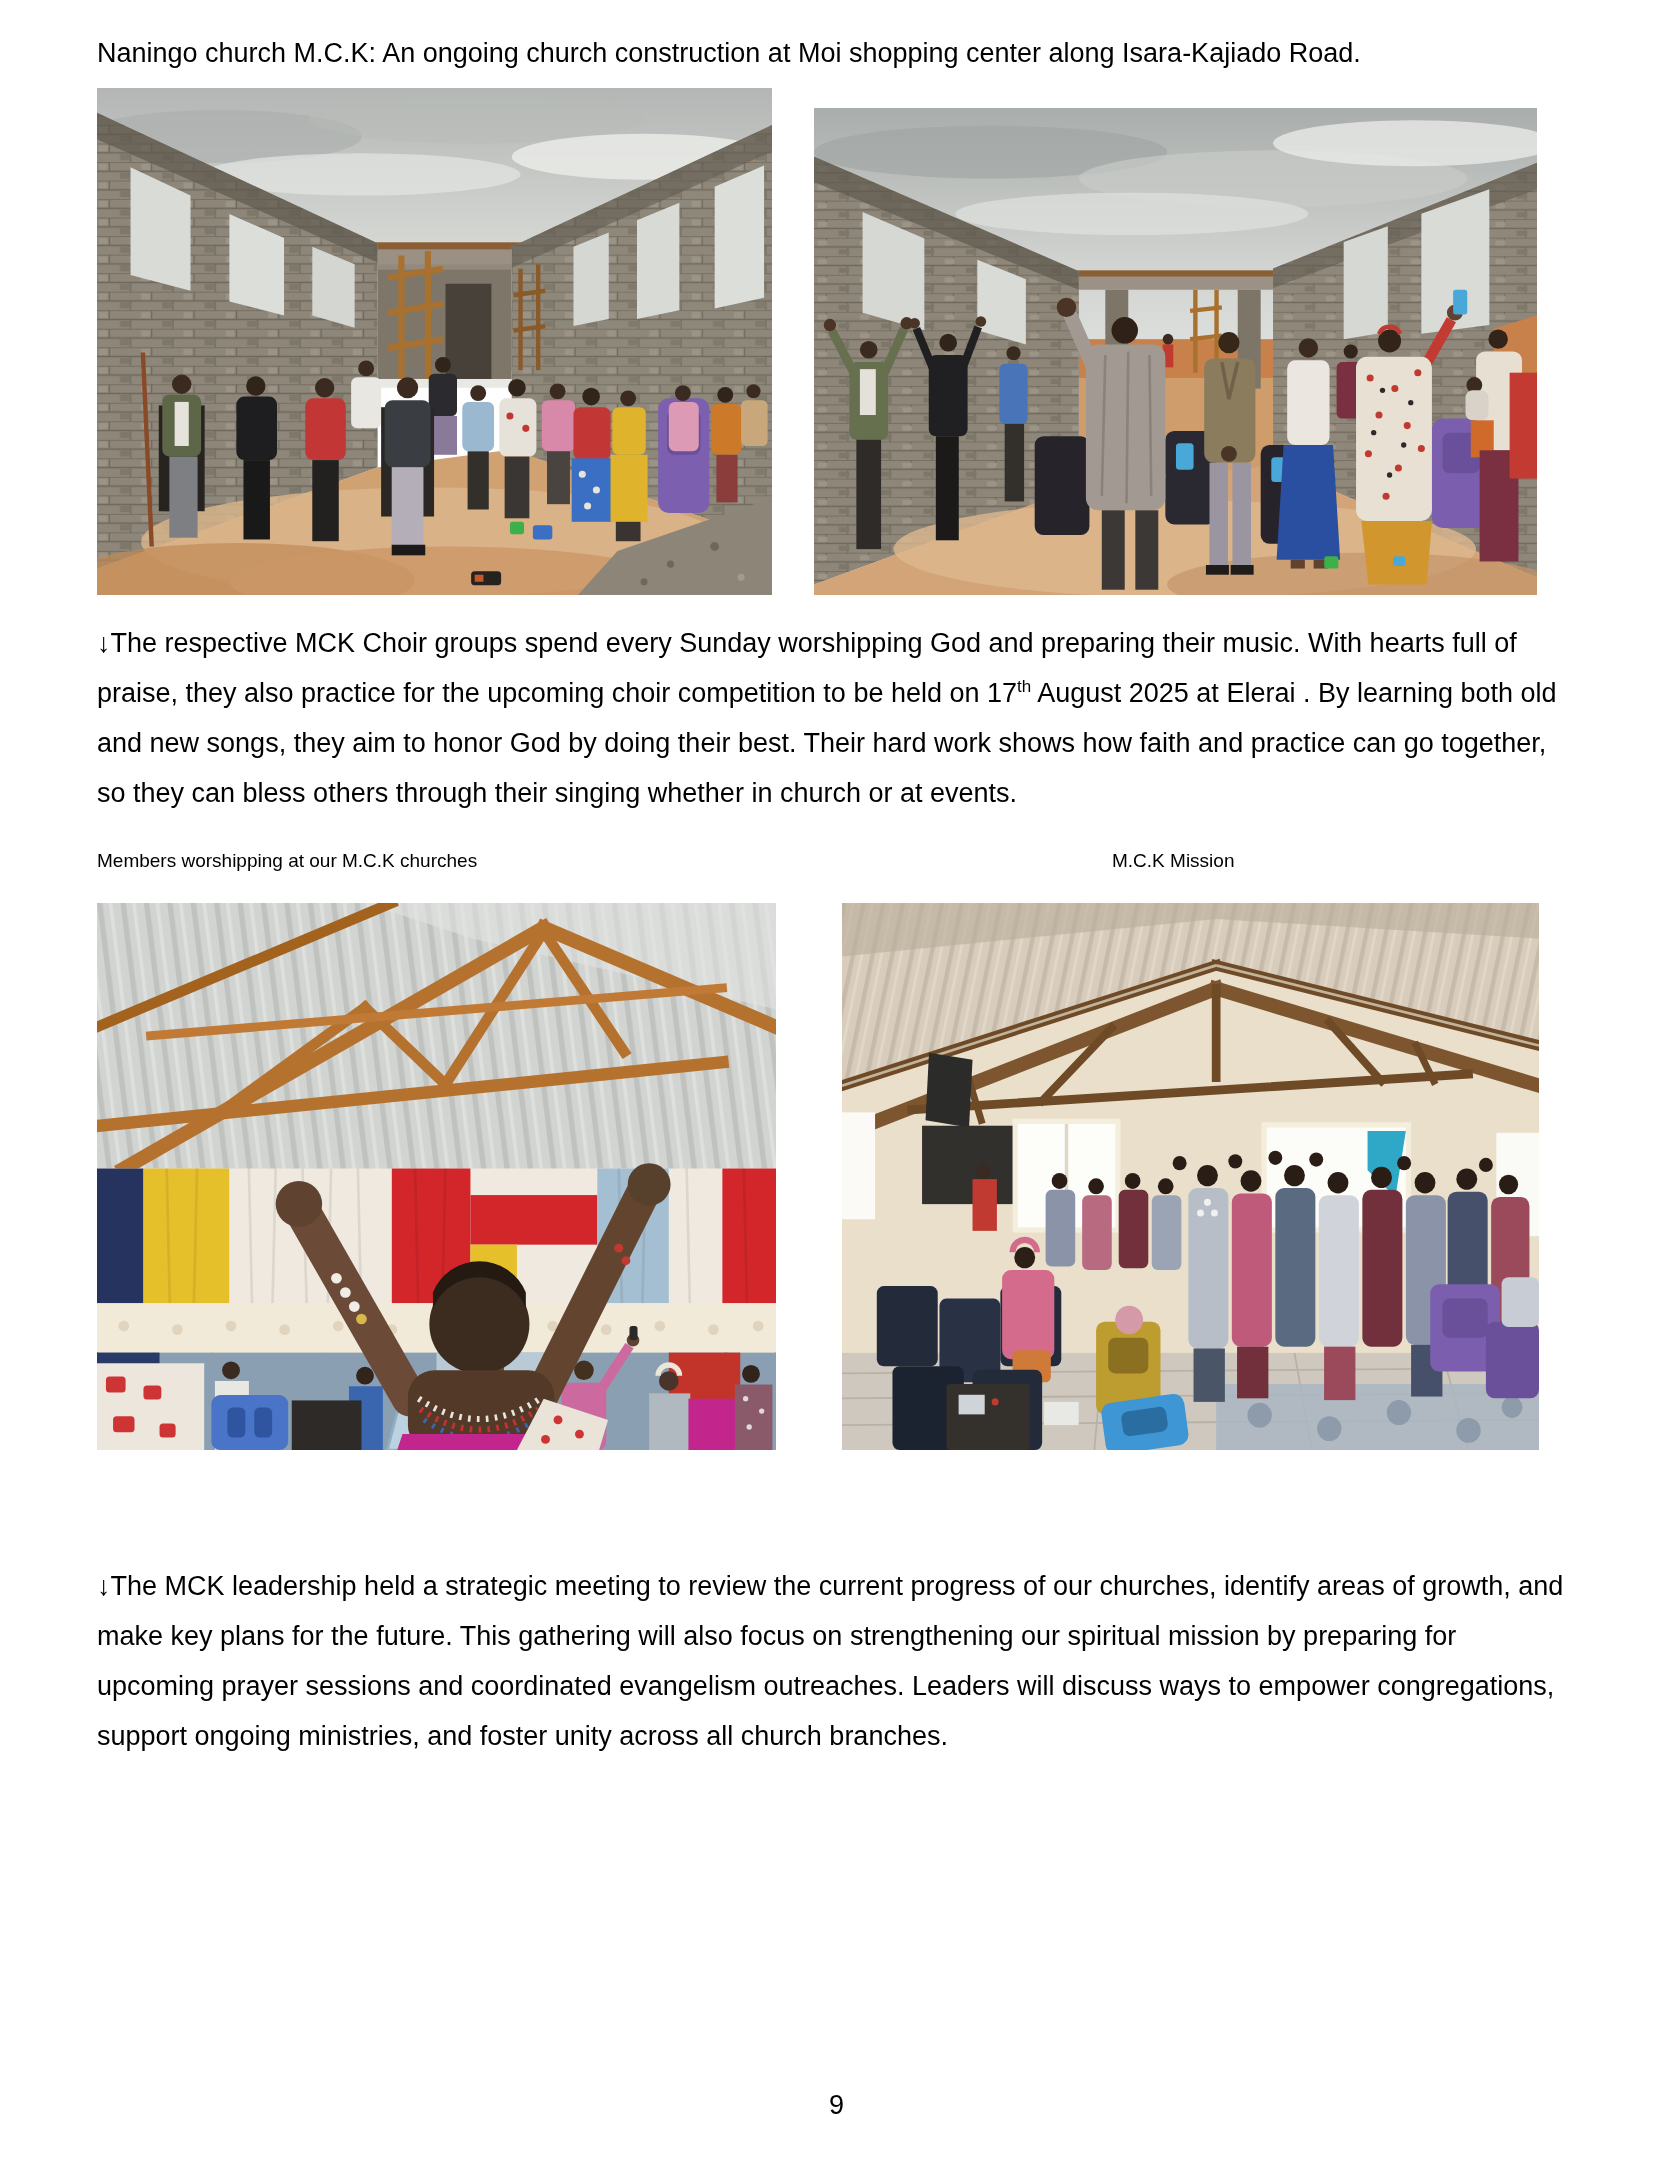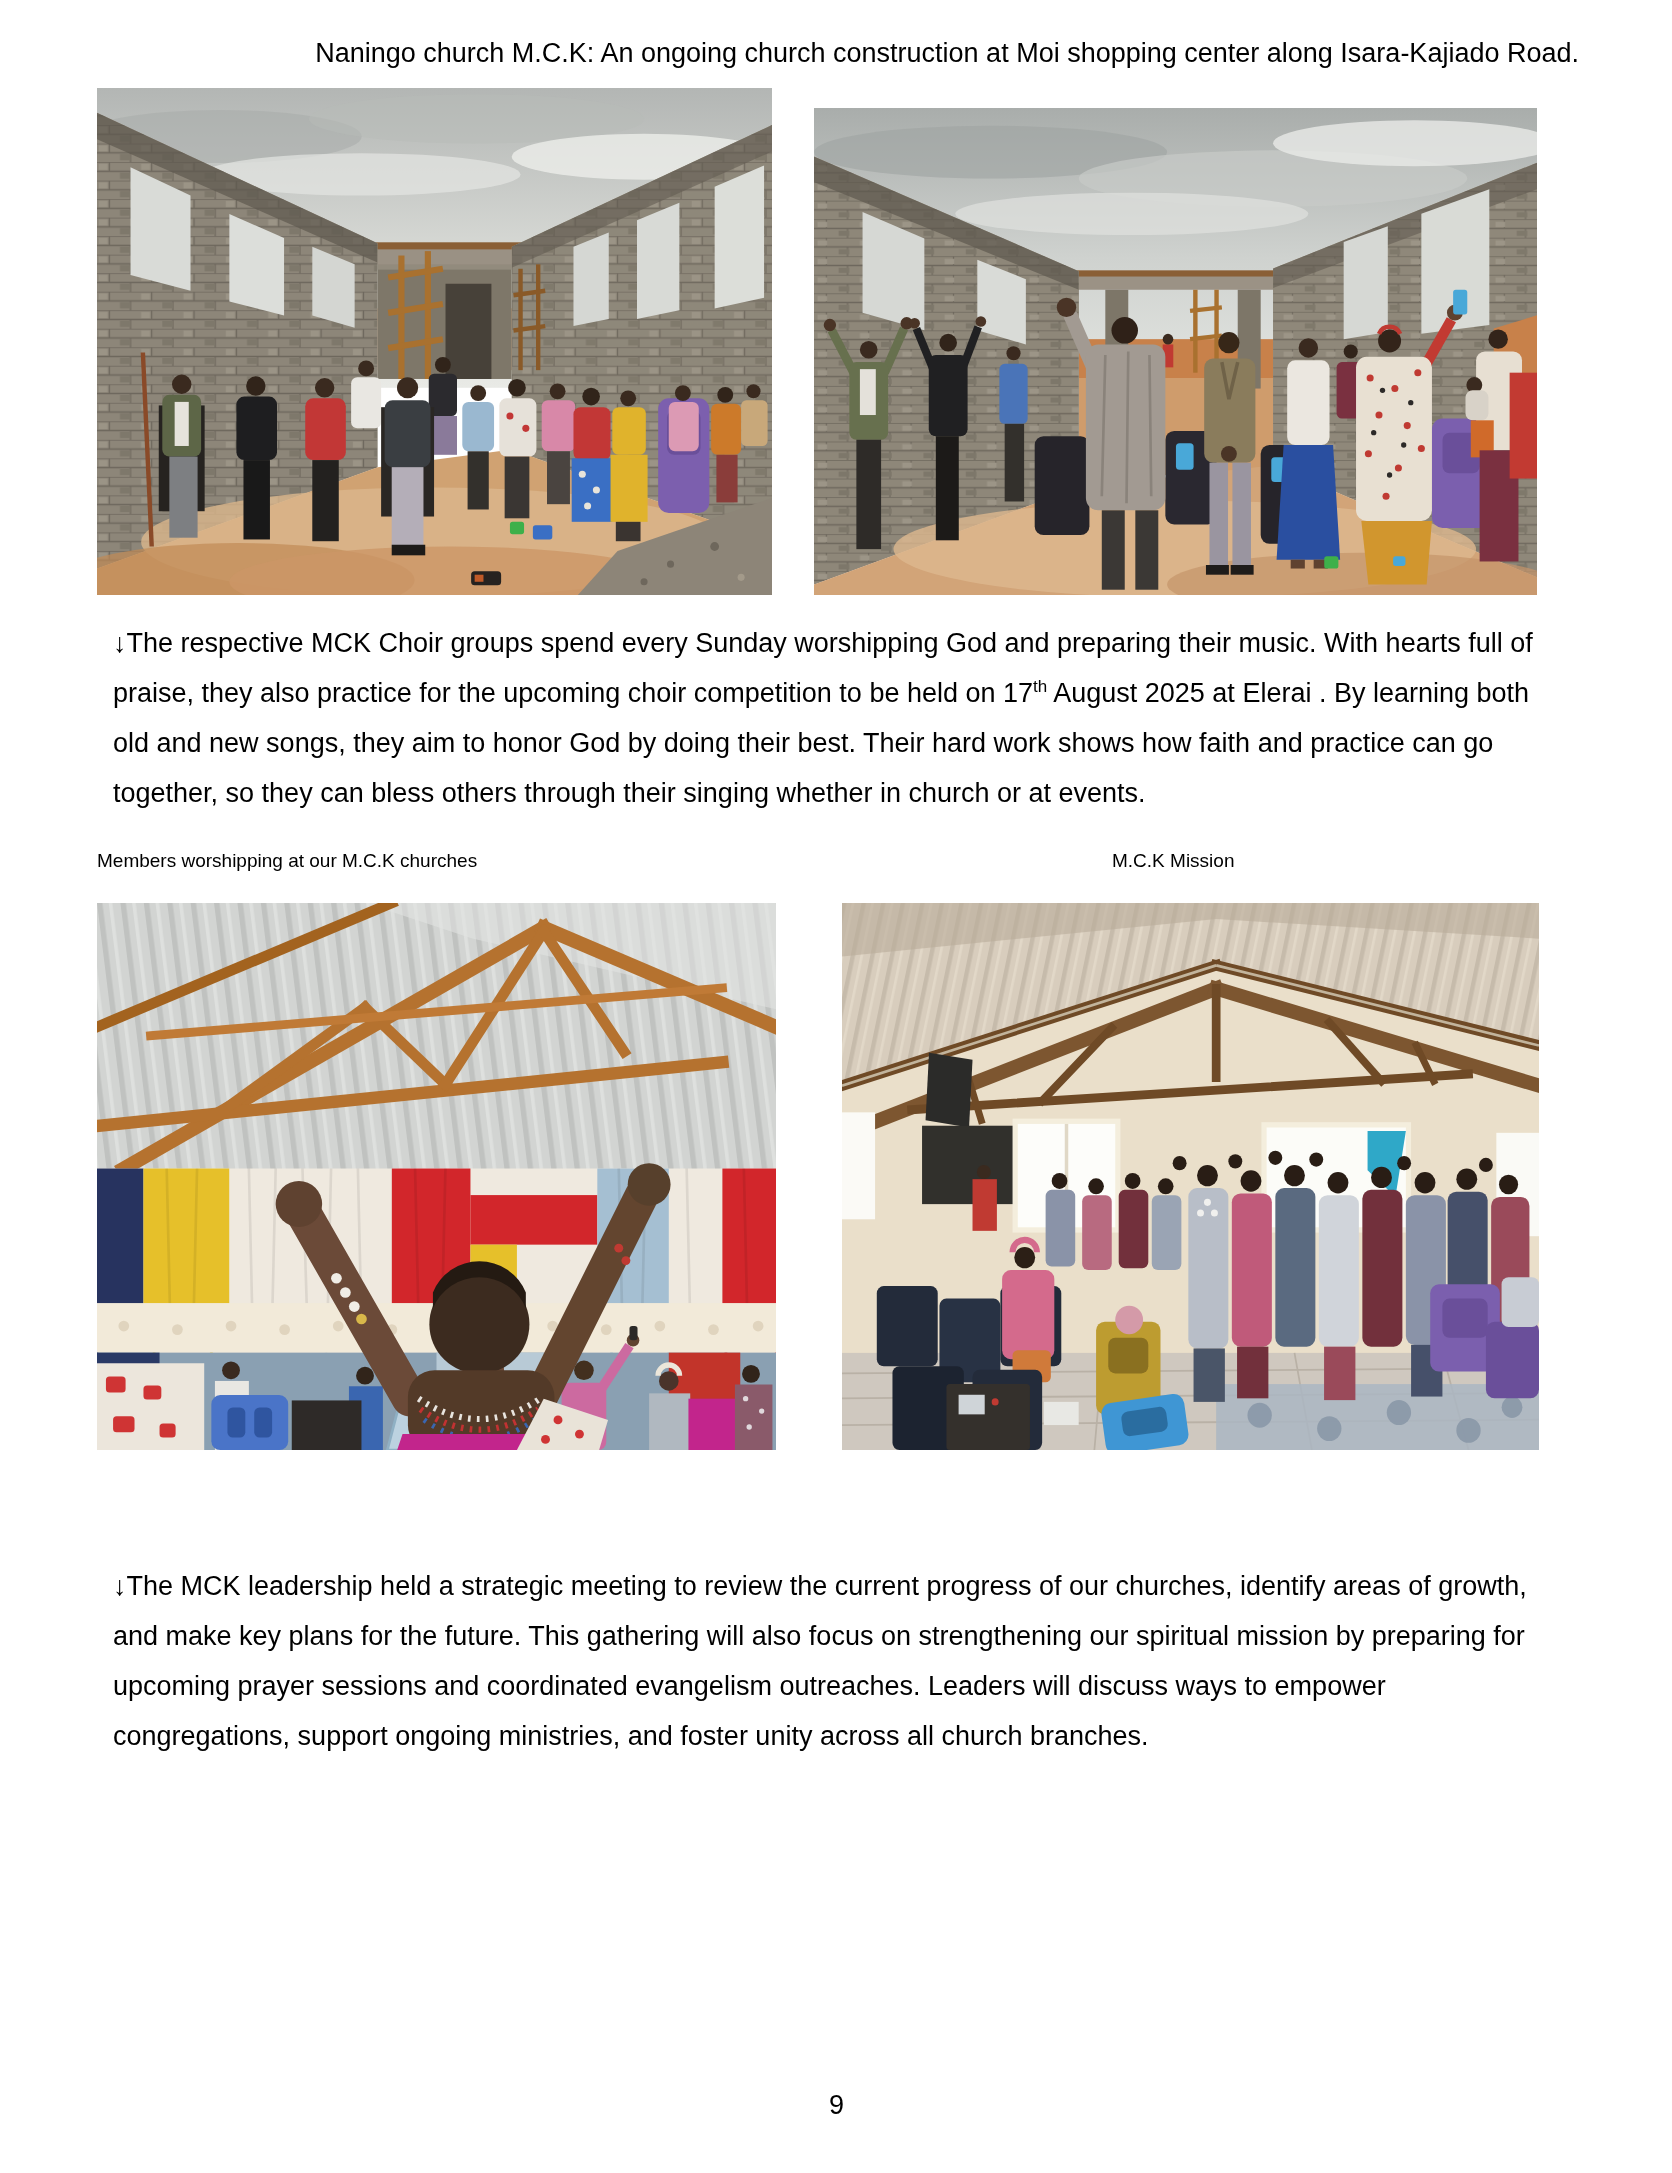--- a/index.html
+++ b/index.html
@@ -5,31 +5,31 @@
   html, body { margin: 0; padding: 0; background: #ffffff; }
   body {
     width: 1673px; height: 2174px;
     position: relative;
     font-family: "Liberation Sans", "DejaVu Sans", sans-serif;
     color: #000000;
     overflow: hidden;
   }
   .content { position: absolute; left: 97px; top: 0; width: 1482px; }
   .heading { font-size: 27px; line-height: 35px; font-weight: 700; margin: 104px 0 0 0; }
-  .intro   { font-size: 27px; line-height: 32px; margin: 37px 0 0 0; text-align: right; }
+  .intro   { font-size: 27px; line-height: 32px; margin: 37px 0 0 0; }
   .photo-row { display: flex; }
   .row1 { margin-top: 19.4px; gap: 42px; align-items: flex-end; }
   .row2 { margin-top: 26.5px; gap: 66px; align-items: flex-start; }
   figure.photo { margin: 0; padding: 0; font-size: 0; }
   .p1 { width: 675px; height: 507px; }
   .p2 { width: 723px; height: 487px; }
   .p3 { width: 679px; height: 547px; }
   .p4 { width: 697px; height: 547px; }
   figure.photo svg { width: 100%; height: 100%; display: block; }
-  .body-text { font-size: 27px; line-height: 50px; margin: 16px; }
+  .body-text { font-size: 27px; line-height: 50px; margin: 0; }
   .para1 { margin-top: 23px; }
   .para2 { margin-top: 111px; }
   sup.ord { font-size: 17px; line-height: 0; vertical-align: super; }
   .caption-row { position: relative; margin-top: 26.5px; height: 32px; font-size: 19px; line-height: 32px; }
   .cap-right { position: absolute; left: 1015px; top: 0; white-space: nowrap; }
   .page-number { position: absolute; top: 2089px; left: 0; width: 100%; text-align: center; font-size: 27px; line-height: 32px; }
 </style>
 </head>
 <body>
 

